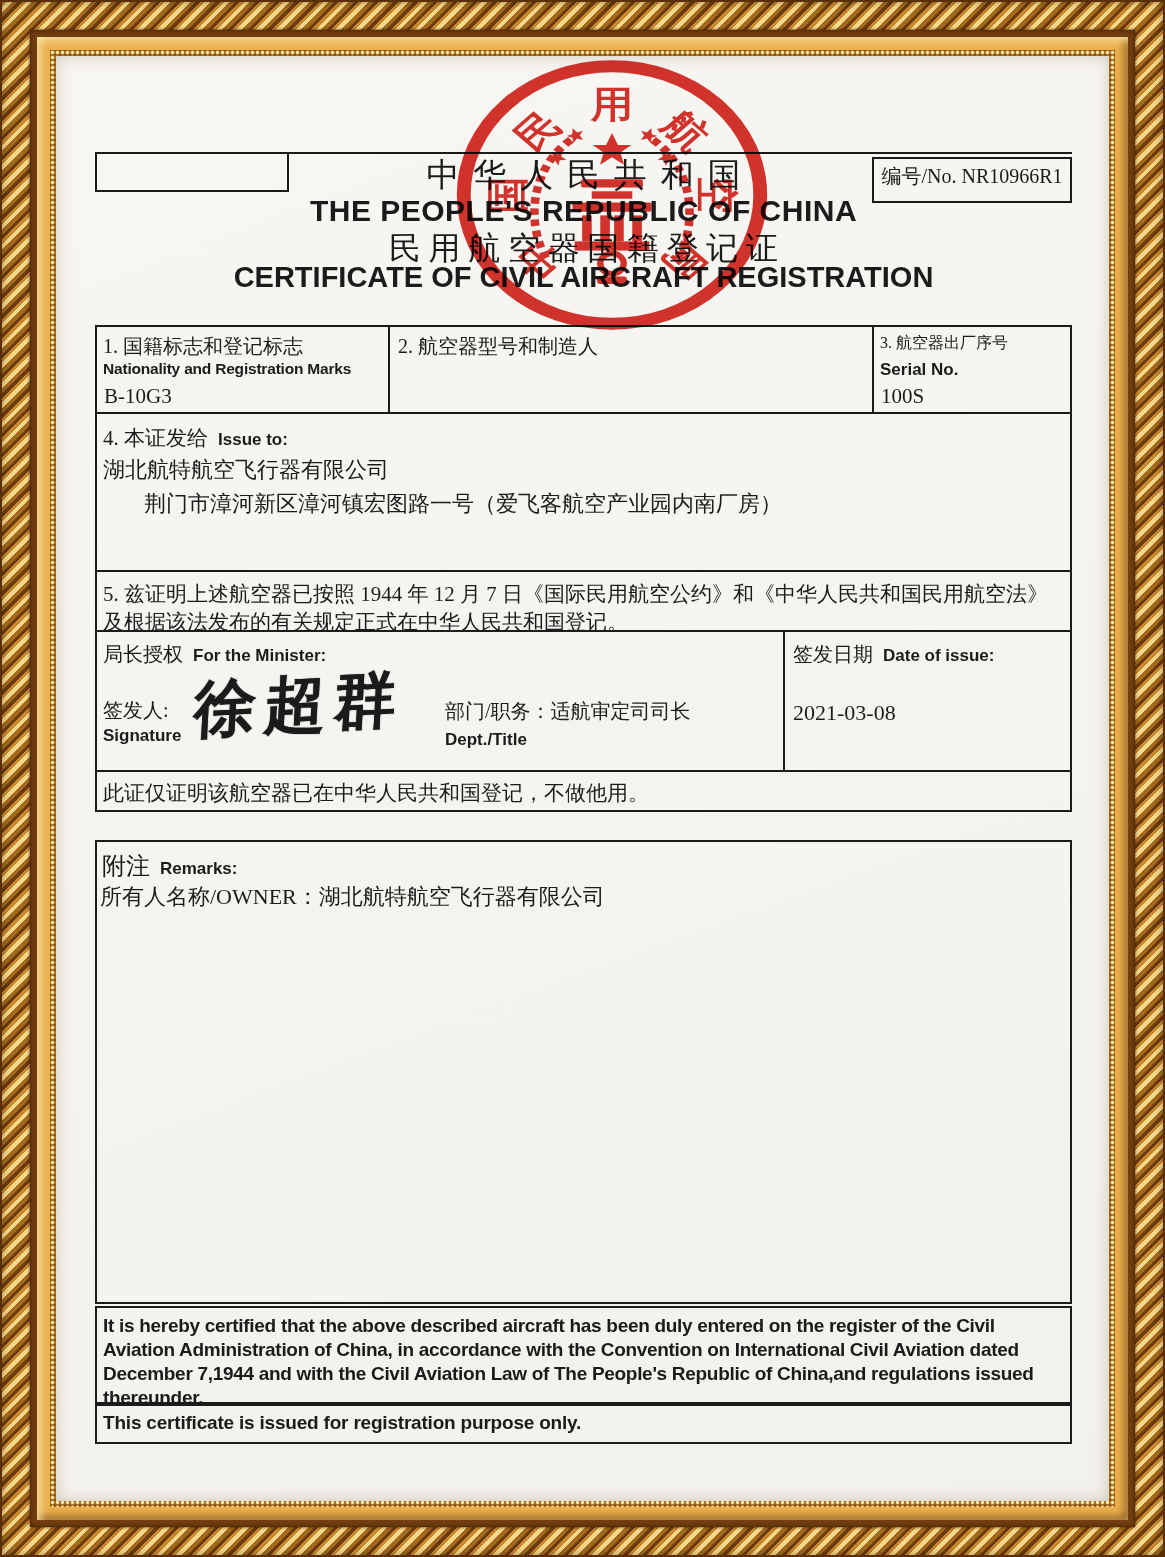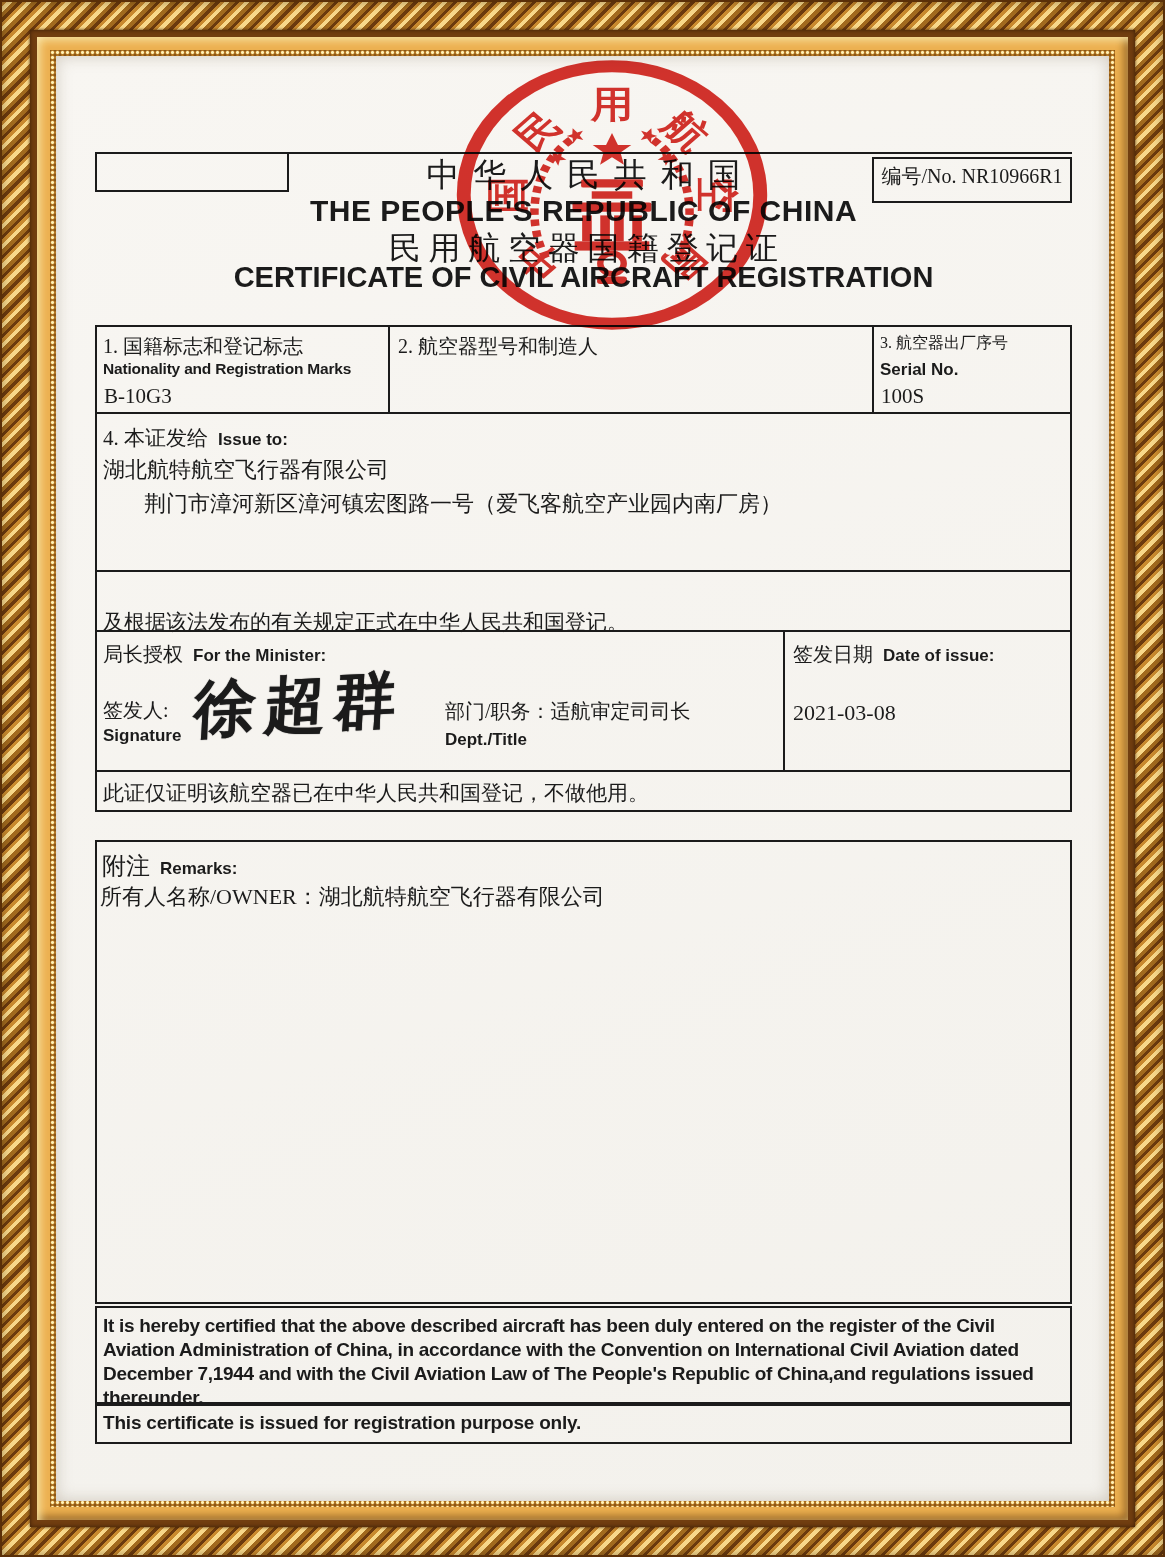--- a/index.html
+++ b/index.html
@@ -82,20 +82,21 @@
     <div class="abs en" style="left:880px;top:360px;font-size:17px;">Serial No.</div>
     <div class="abs cn val" style="left:881px;top:384px;">100S</div>
 
     <div class="abs lblrow" style="left:103px;top:424px;">
       <span class="cn" style="font-size:21px;">4. 本证发给</span>
       <span class="en" style="font-size:17px;">Issue to:</span>
     </div>
     <div class="abs cn" style="left:103px;top:455px;font-size:22px;">湖北航特航空飞行器有限公司</div>
     <div class="abs cn" style="left:119px;top:489px;font-size:22px;margin-left:25px;">荆门市漳河新区漳河镇宏图路一号（爱飞客航空产业园内南厂房）</div>
 
+    <div class="abs cn" style="left:103px;top:580px;font-size:21px;white-space:nowrap;">5. 兹证明上述航空器已按照 1944 年 12 月 7 日《国际民用航空公约》和《中华人民共和国民用航空法》</div>
     <div class="abs cn" style="left:103px;top:608px;font-size:21px;">及根据该法发布的有关规定正式在中华人民共和国登记。</div>
 
     <div class="abs lblrow" style="left:103px;top:641px;">
       <span class="cn" style="font-size:20px;">局长授权</span>
       <span class="en" style="font-size:17px;">For the Minister:</span>
     </div>
     <div class="abs cn" style="left:103px;top:697px;font-size:20px;">签发人:</div>
     <div class="abs en" style="left:103px;top:726px;font-size:17px;">Signature</div>
     <div class="abs cn sig" style="left:192px;top:668px;">徐超群</div>
     <div class="abs cn" style="left:445px;top:698px;font-size:20px;">部门/职务：适航审定司司长</div>

